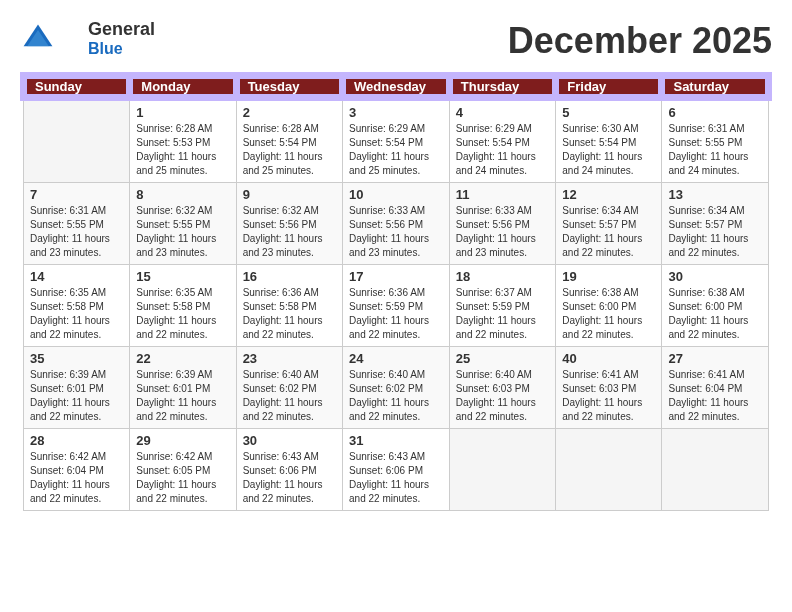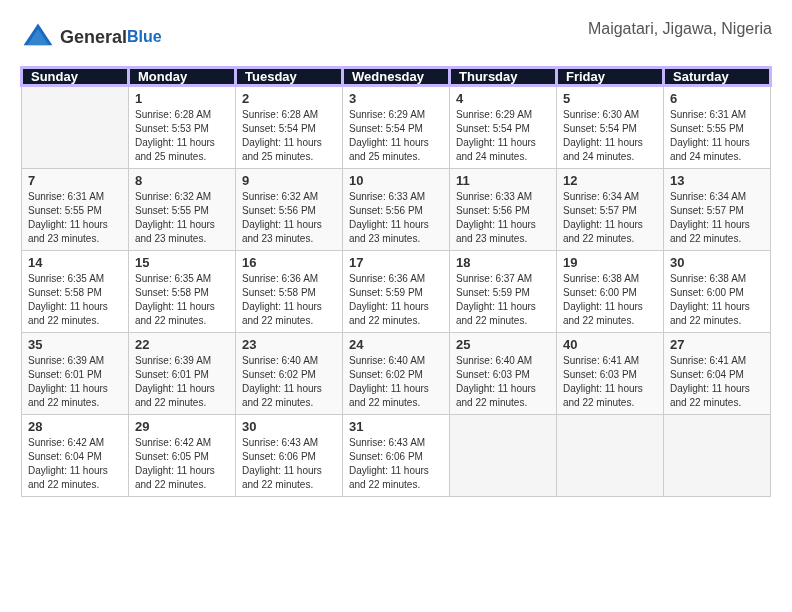--- a/index.html
+++ b/index.html
@@ -16,21 +16,23 @@
       align-items: flex-start;
       margin-bottom: 10px;
     }
     .logo {
       display: flex;
       align-items: center;
       gap: 4px;
     }
     .logo-text {
       display: flex;
+      flex-direction: column;
       line-height: 1.1;
+      margin-left: 28px;
     }
     .logo-general {
       font-size: 18px;
       font-weight: bold;
       color: #333;
     }
     .logo-blue {
       font-size: 16px;
       font-weight: bold;
       color: #1a6bbf;
@@ -49,27 +51,27 @@
     }
     .location {
       font-size: 16px;
       color: #555;
     }
     .calendar {
       width: 100%;
       border-collapse: collapse;
     }
     .calendar th {
-      background-color: #0f172a;
+      background-color: #7f1d1d;
       color: #fff;
       text-align: left;
       padding: 0 8px;
       font-size: 13px;
       font-weight: bold;
-      border: 3px solid #c4b5fd;
+      border: 7px solid #c4b5fd;
     }
     .calendar td {
       border: 1px solid #ccc;
       vertical-align: top;
       padding: 4px 6px;
       width: 107px;
       min-height: 80px;
       font-size: 11px;
       color: #333;
       background: #fff;
@@ -100,21 +102,21 @@
     <svg class="logo-icon" viewBox="0 0 40 40">
       <polygon points="20,4 36,28 4,28" fill="#1a6bbf"></polygon>
       <polygon points="20,10 32,28 8,28" fill="#4a9de0" opacity="0.5"></polygon>
     </svg>
     <div class="logo-text">
       <span class="logo-general">General</span>
       <span class="logo-blue">Blue</span>
     </div>
   </div>
   <div class="title-block">
-    <div class="location">Maigatari, Jigawa, Nigeria</div>
+    <div class="month-title">December 2025</div>
   </div>
 </div>
 
 <table class="calendar">
   <thead>
     <tr>
     <th>Sunday</th>
         <th>Monday</th>
         <th>Tuesday</th>
         <th>Wednesday</th>

